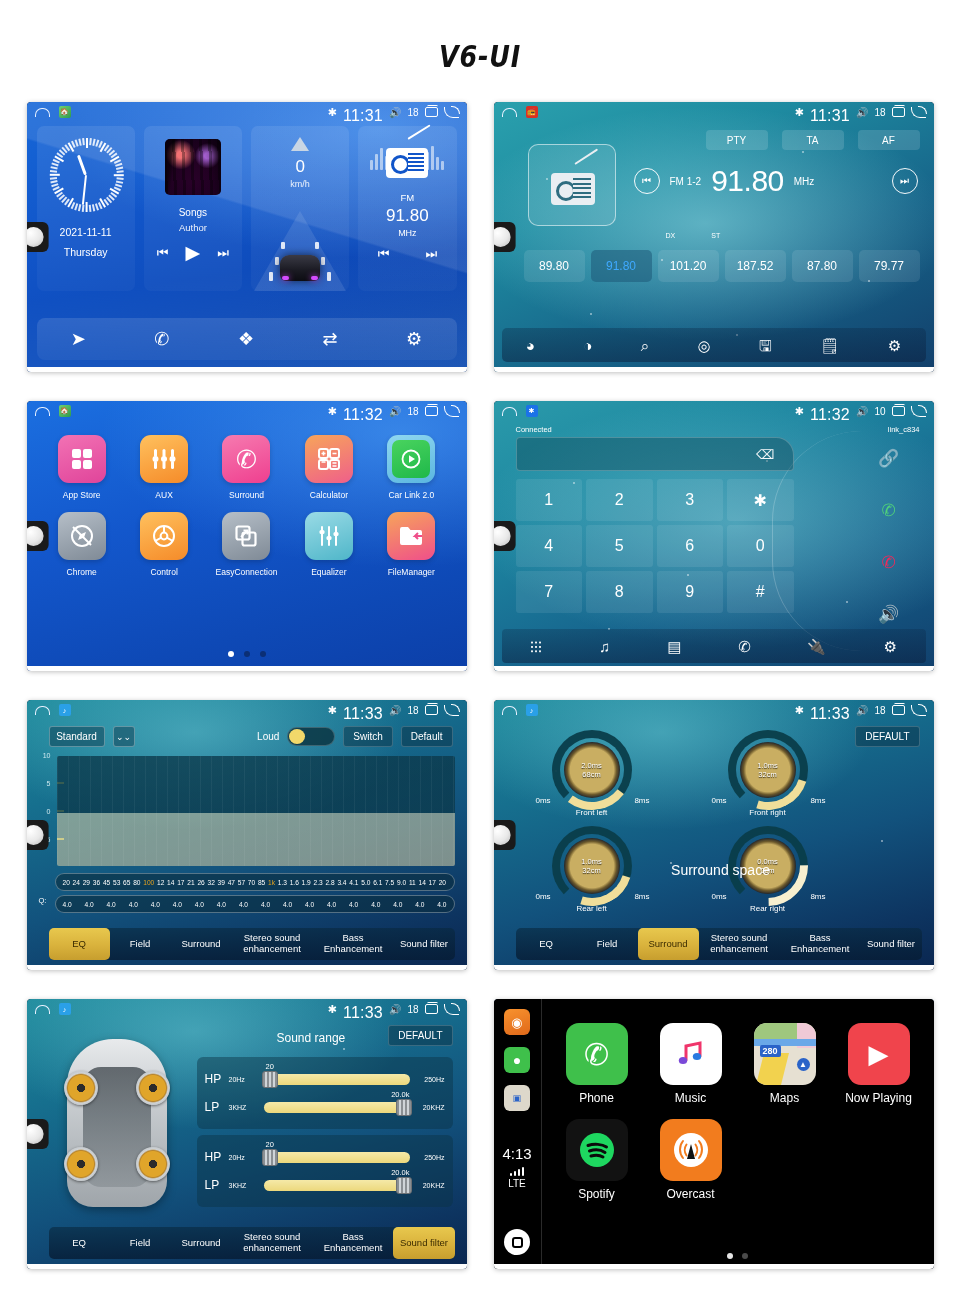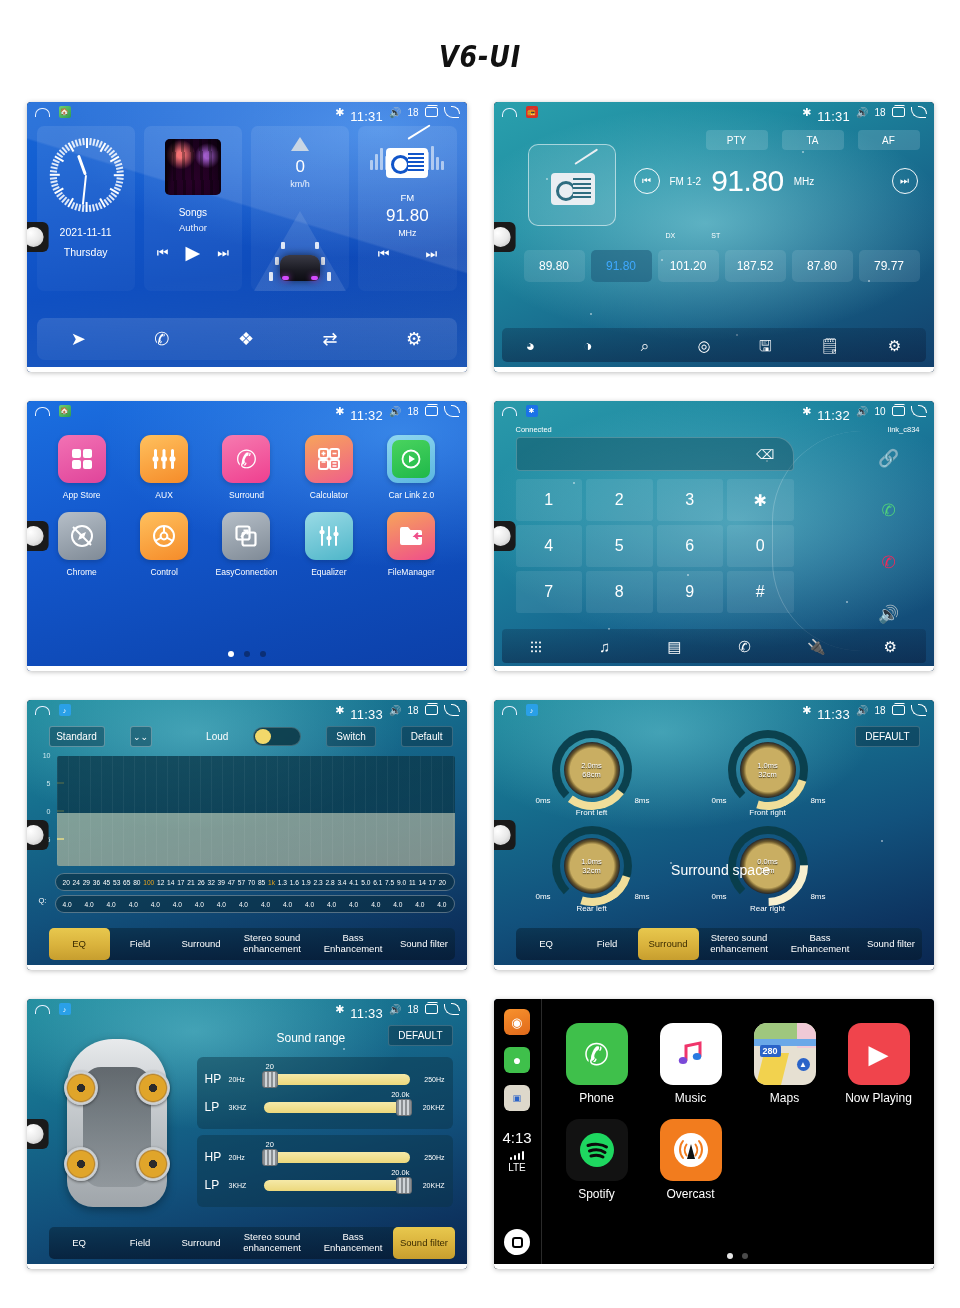--- a/index.html
+++ b/index.html
@@ -75,21 +75,21 @@
     width: 15px; height: 9px;
     border: 1.6px solid #e8f1ff; border-bottom: none;
     border-radius: 7px 7px 0 0;
   }
   .ic-appbadge {
     width: 12px; height: 12px; border-radius: 2px;
     display:flex;align-items:center;justify-content:center;
     font-size: 7px;
   }
   .ic-bt { font-size: 11px; line-height: 1; }
-  .sb-time { font-size: 13px; letter-spacing: .2px; margin-top: 8px; }
+  .sb-time { font-size: 16px; letter-spacing: .2px; margin-top: 8px; }
   .ic-vol { font-size: 10px; }
   .sb-volnum { font-size: 10px; }
   .ic-recent {
     width: 13px; height: 10px;
     border: 1.5px solid #fff; border-radius: 2px;
     position: relative;
   }
   .ic-recent::before{
     content:""; position:absolute; left:1.5px; top:-3.5px; width:11px;height:2px;
     border-top:1.5px solid #fff; border-radius:2px;
@@ -337,21 +337,21 @@
     border-radius:4px;display:flex;align-items:center;justify-content:space-around;color:#fff;
   }
   .ph-dock > div{font-size:15px;line-height:1;}
 
   
   .p-audio .screen{
     background:
       radial-gradient(ellipse 80% 60% at 38% 12%, rgba(120,215,225,.45) 0%, rgba(0,0,0,0) 60%),
       linear-gradient(165deg,#1e8a9c 0%,#166f8e 28%,#12527d 58%,#0d3460 85%,#0a2650 100%);
   }
-  .eqtop{position:absolute;top:26px;left:22px;right:14px;display:flex;align-items:center;gap:25px;}
+  .eqtop{position:absolute;top:26px;left:22px;right:14px;display:flex;align-items:center;gap:8px;}
   .sel{
     width:56px;height:21px;background:rgba(10,50,70,.45);border:1px solid rgba(255,255,255,.3);
     border-radius:3px;color:#fff;font-size:10px;display:flex;align-items:center;justify-content:center;
   }
   .selarrow{
     width:22px;height:21px;background:rgba(10,50,70,.45);border:1px solid rgba(255,255,255,.3);
     border-radius:3px;color:#fff;font-size:9px;display:flex;align-items:center;justify-content:center;
   }
   .loudlab{color:#fff;font-size:10px;margin-left:auto;}
   .toggle{
@@ -468,21 +468,21 @@
   .tval.left{left:2px;} .tval.right{right:0px;}
 
   
   .p-carplay .screen{background:#000;}
   .cp-rail{
     position:absolute;left:0;top:0;bottom:0;width:48px;
     border-right:1px solid #2a2a2a;display:flex;flex-direction:column;align-items:center;
     padding-top:10px;color:#fff;
   }
   .cp-rail .mini{width:26px;height:26px;border-radius:6px;margin-bottom:12px;}
-  .cp-time{font-size:15px;margin-top:6px;}
+  .cp-time{font-size:15px;margin-top:22px;}
   .cp-sig{display:flex;align-items:flex-end;gap:1.5px;height:10px;margin-top:4px;}
   .cp-sig i{display:block;width:2.5px;background:#fff;border-radius:1px;}
   .cp-lte{font-size:10px;margin-top:2px;}
   .cp-homebtn{
     width:26px;height:26px;border-radius:50%;background:#fff;margin-top:auto;margin-bottom:14px;
     display:flex;align-items:center;justify-content:center;
   }
   .cp-homebtn i{display:block;width:11px;height:11px;border:2px solid #000;border-radius:3px;}
   .cp-grid{
     position:absolute;left:56px;right:8px;top:24px;

